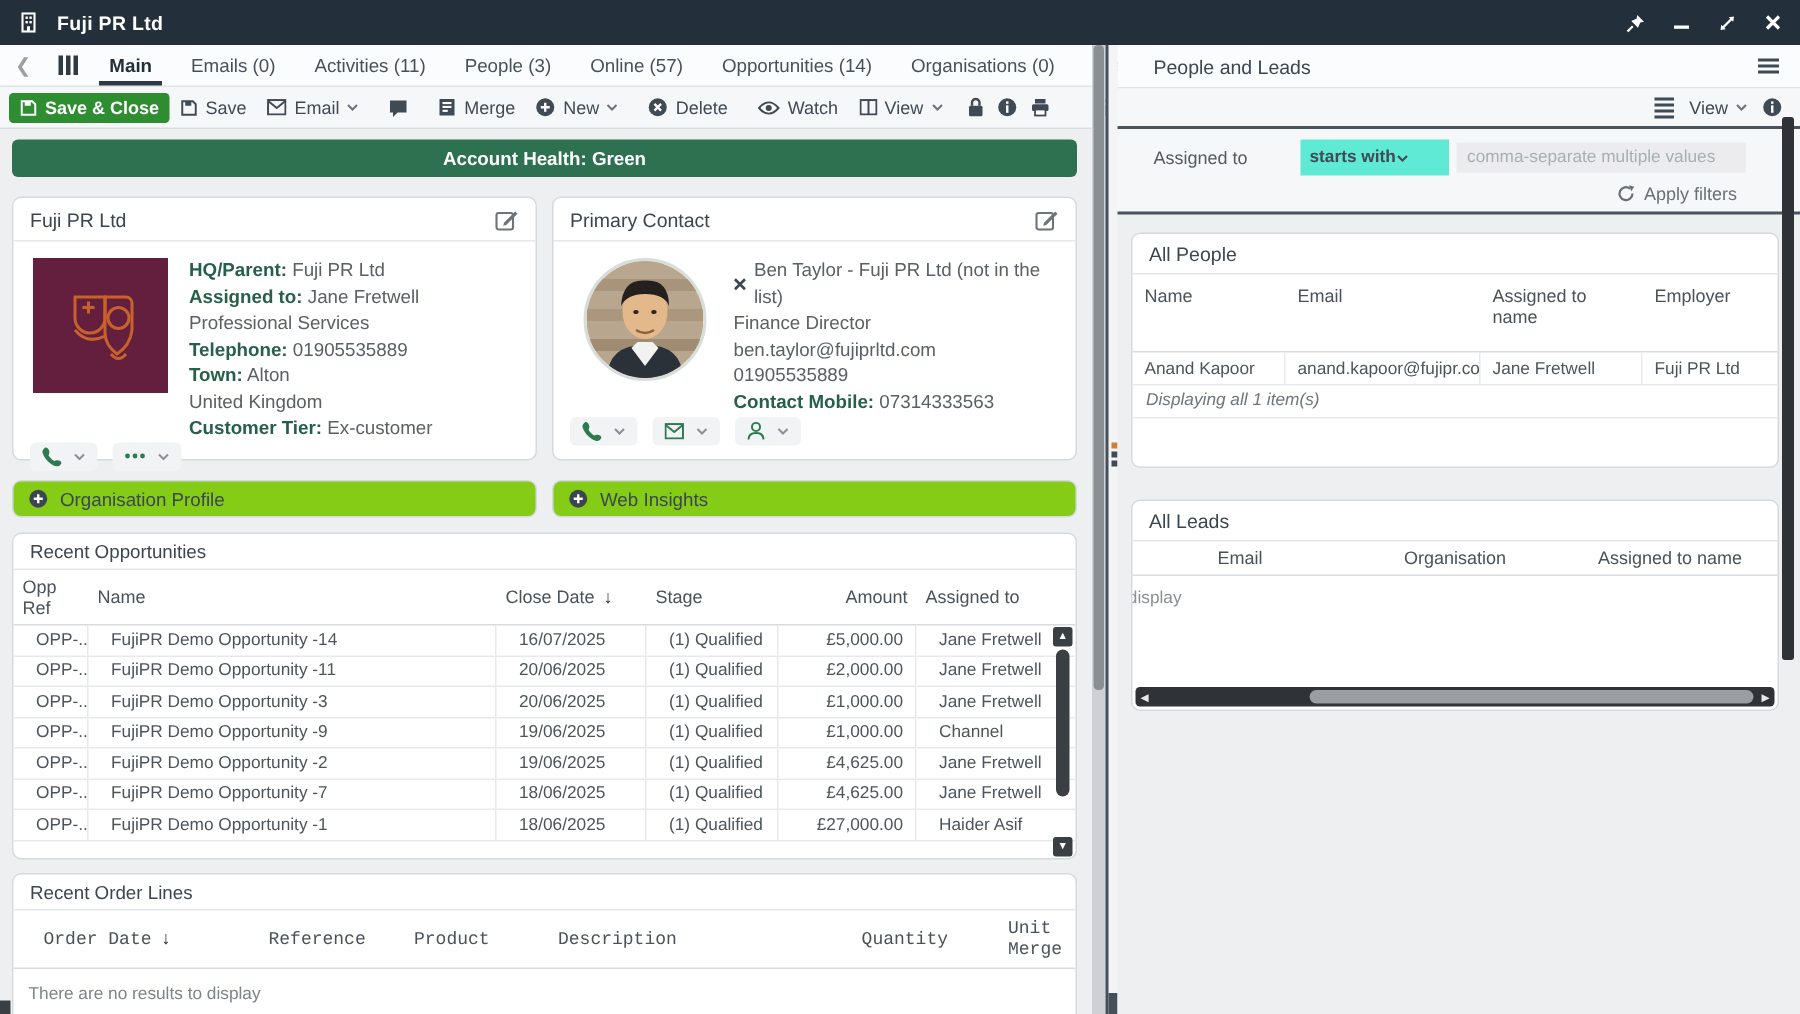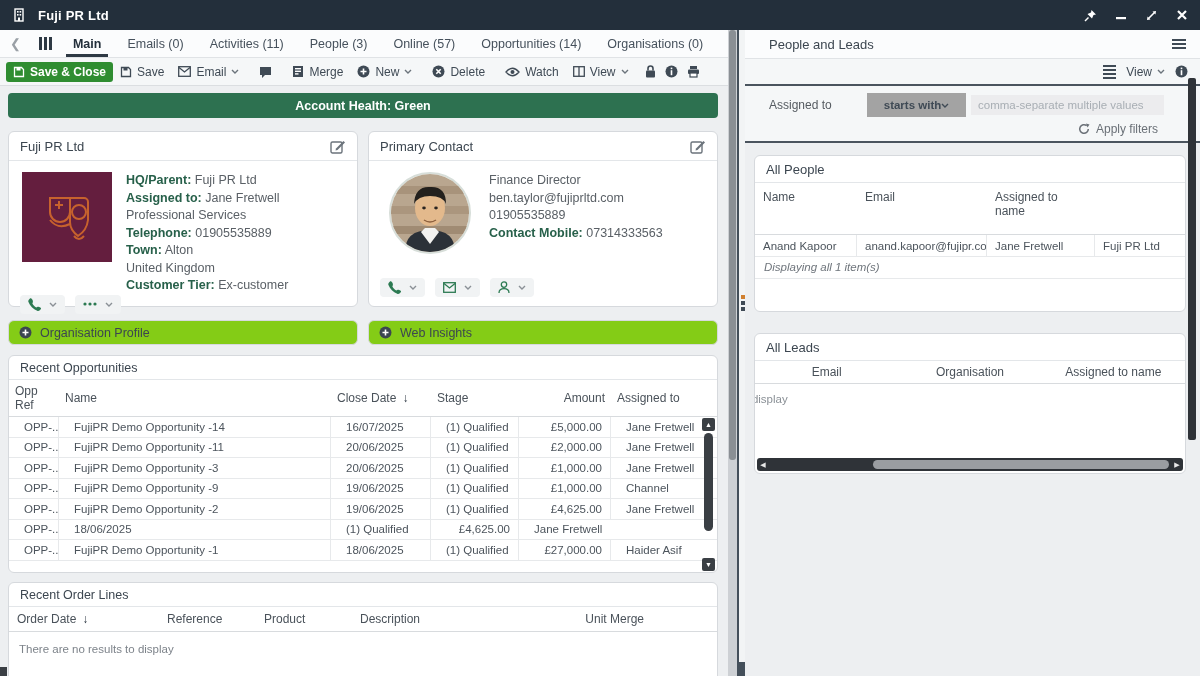--- a/index.html
+++ b/index.html
@@ -72,41 +72,41 @@
   .opp-row > div:last-child { border-right:none; }
   .opp-row .num { justify-content:flex-end; padding-right:8px; }
   .vscroll { position:absolute; top:1px; bottom:1px; right:2px; width:13px; }
   .vscroll .arr { position:absolute; left:0; width:13px; height:13px; background:#3a3f44; color:#fff; font-size:7px; display:flex; align-items:center; justify-content:center; border-radius:2px; }
   .vscroll .arr.up { top:0; } .vscroll .arr.dn { bottom:0; }
   .vscroll .thumb { position:absolute; left:2px; width:9px; top:15px; height:98px; background:#3a3f44; border-radius:5px; }
 
   
   .order-card { margin:9px 0 0 8px; width:710px; height:160px; display:flex; flex-direction:column; }
   .order-grid { display:grid; grid-template-columns:150px 97px 96px 150px 150px 1fr; font-size:12px; color:#4a525a; border-bottom:1px solid #d8dbde; }
-  .order-grid > div { padding:5px 8px; display:flex; align-items:center; }
+  .order-grid > div { padding:5px 20px; display:flex; align-items:center;font-family:Liberation Mono, monospace; }
   .order-grid .num { justify-content:flex-end; }
   .empty-text { padding:11px 10px; font-size:11.5px; color:#7d838a; }
 
   .sort-arrow { font-weight:bold; color:#2e3944; margin-left:6px; font-size:12px; }
 
   .left-scroll { position:absolute; right:0; top:0; bottom:0; width:9px; background:#cdd0d4; }
   .left-scroll .thumb { position:absolute; top:0; left:1px; width:7px; height:430px; background:#8a8f94; border-radius:3px; }
   .corner-dark { position:absolute; left:0; bottom:0; width:7px; height:9px; background:#3a3f44; }
 
   
   .rp-header { height:29px; background:#fbfcfd; border-bottom:1px solid #e0e3e6; display:flex; align-items:center; padding:0 14px 0 24px; font-size:13px; color:#3c4650; }
   .hamburger { margin-left:auto; display:flex; flex-direction:column; gap:2px; }
   .hamburger i { width:14px; height:2px; background:#3f4a55; display:block; }
   .rp-toolbar { height:27px; background:#f5f7f8; display:flex; align-items:center; justify-content:flex-end; gap:8px; padding:0 12px; font-size:12px; color:#3f4a55; border-bottom:2px solid #4a545e; }
   .list-icon { display:flex; flex-direction:column; gap:2px; }
   .list-icon i { width:13px; height:2px; background:#3f4a55; display:block; }
   .rp-filter { background:#f5f7f8; border-bottom:2px solid #4a545e; padding:7px 12px 5px 24px; font-size:12px; color:#555b61; }
   .filter-row { display:flex; align-items:center; }
   .filter-row .flabel { width:98px; }
-  .fselect { background:#a3a3a3; color:#3f4a55; font-weight:bold; padding:12px 6px; width:99px; display:flex; align-items:center; justify-content:center; font-size:11.5px; height:20px; margin-right:5px; }
+  .fselect { background:#5eead4; color:#3f4a55; font-weight:bold; padding:12px 6px; width:99px; display:flex; align-items:center; justify-content:flex-start; font-size:11.5px; height:20px; margin-right:5px; }
   .finput { background:#ececee; border:none; width:193px; height:20px; padding:0 7px; font-size:11.5px; font-family:"Liberation Sans",sans-serif; color:#3f4a55; }
   .finput::placeholder { color:#a8aeb4; }
   .apply-row { display:flex; align-items:center; justify-content:flex-end; gap:6px; margin-top:5px; padding-right:30px; color:#6a7077; }
   .rp-content { flex:1; position:relative; padding:12px 14px 0 9px; }
   .rp-card { background:#fff; border:1px solid #d6d9dd; border-radius:6px; width:432px; }
   .people-head { display:grid; grid-template-columns:102px 130px 108px 1fr; font-size:12px; color:#4a525a; border-bottom:1px solid #d8dbde; }
   .people-head > div { padding:7px 8px 16px 8px; }
   .people-row { display:grid; grid-template-columns:102px 130px 108px 1fr; height:22px; font-size:11.5px; color:#4c545c; border-bottom:1px solid #e7e9eb; }
   .people-row > div { padding:0 8px; display:flex; align-items:center; border-right:1px solid #e7e9eb; overflow:hidden; white-space:nowrap; }
   .people-row > div:last-child { border-right:none; }
@@ -396,20 +396,26 @@
                   <path d="M14 78 Q14 56 39 56 Q64 56 64 78 Z" fill="#2b3138"></path>
                   <path d="M30 58 L39 70 L48 58 L44 54 H34 Z" fill="#f2f2f0"></path>
                   <ellipse cx="39" cy="34" rx="15" ry="18" fill="#e3b98c"></ellipse>
                   <path d="M23 30 Q24 12 39 13 Q55 12 55 30 Q52 22 39 22 Q27 22 23 30 Z" fill="#23201d"></path>
                   <ellipse cx="33" cy="34" rx="1.8" ry="1.4" fill="#2b2420"></ellipse>
                   <ellipse cx="45" cy="34" rx="1.8" ry="1.4" fill="#2b2420"></ellipse>
                   <path d="M33 46 Q39 50 45 46" fill="none" stroke="#8c5f3d" stroke-width="1.5"></path>
                 </svg>
             </span>
             <div>
+              <div class="name-line">
+                <svg width="9" height="9" viewBox="0 0 9 9">
+                    <path d="M1 1 L8 8 M8 1 L1 8" stroke="#3c4650" stroke-width="1.8"></path>
+                  </svg>
+                <span>Ben Taylor - Fuji PR Ltd (not in the list)</span>
+              </div>
               <div><span>Finance Director</span></div>
               <div><span>ben.taylor@fujiprltd.com</span></div>
               <div><span>01905535889</span></div>
               <div><span class="lbl">Contact Mobile:</span> <span>07314333563</span></div>
             </div>
           </div>
           <div class="card-foot">
             <div class="pill">
               <svg width="13" height="13" viewBox="0 0 14 14">
                   <path d="M4.6 1.6c.7 1 .9 2.2.5 3.3l-.4 1c1 1.8 2.4 3.2 4.2 4.2l1-.4c1.1-.4 2.3-.2 3.3.5l.4.3c.5.4.6 1.2.1 1.7l-1 1c-.7.7-1.8 1-2.8.6C5.6 12.2 2.1 8.7.5 4.4c-.4-1-.1-2.1.6-2.8l1-1c.5-.5 1.3-.4 1.7.1z" fill="#2c7a52"></path>
@@ -518,20 +524,21 @@
           <div class="opp-grid opp-row">
             <div>OPP-...</div>
               <div>FujiPR Demo Opportunity -2</div>
               <div>19/06/2025</div>
               <div>(1) Qualified</div>
               <div class="num">£4,625.00</div>
               <div>Jane Fretwell</div>
           </div>
           <div class="opp-grid opp-row">
             <div>OPP-...</div>
+              <div>FujiPR Demo Opportunity -7</div>
               <div>18/06/2025</div>
               <div>(1) Qualified</div>
               <div class="num">£4,625.00</div>
               <div>Jane Fretwell</div>
           </div>
           <div class="opp-grid opp-row">
             <div>OPP-...</div>
               <div>FujiPR Demo Opportunity -1</div>
               <div>18/06/2025</div>
               <div>(1) Qualified</div>
@@ -556,20 +563,23 @@
               <span class="sort-arrow">↓</span>
             </div>
           <div>
               <span>Reference</span>
             </div>
           <div>
               <span>Product</span>
             </div>
           <div>
               <span>Description</span>
+            </div>
+          <div class="num">
+              <span>Quantity</span>
             </div>
           <div class="num">
               <span>Unit Merge</span>
             </div>
         </div>
         <div class="empty-text">There are no results to display</div>
       </div>
     </div>
 
     <div class="left-scroll">
@@ -640,20 +650,21 @@
     <div class="rp-content">
 
       <div class="rp-card">
         <div class="card-title" style="height:27px;">
           <span>All People</span>
         </div>
         <div class="people-head">
           <div>Name</div>
           <div>Email</div>
           <div>Assigned to name</div>
+          <div>Employer</div>
         </div>
         <div class="people-row">
           <div>Anand Kapoor</div>
           <div>anand.kapoor@fujipr.com</div>
           <div>Jane Fretwell</div>
           <div>Fuji PR Ltd</div>
         </div>
         <div class="tbl-footer">Displaying all 1 item(s)</div>
         <div class="people-spacer"></div>
       </div>

